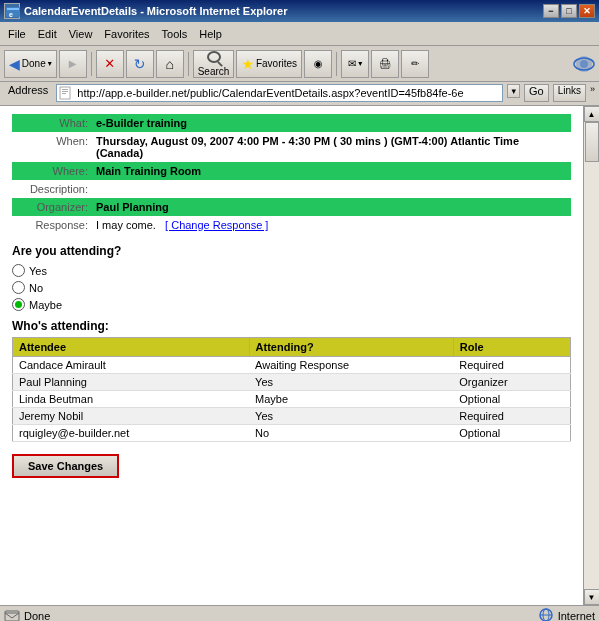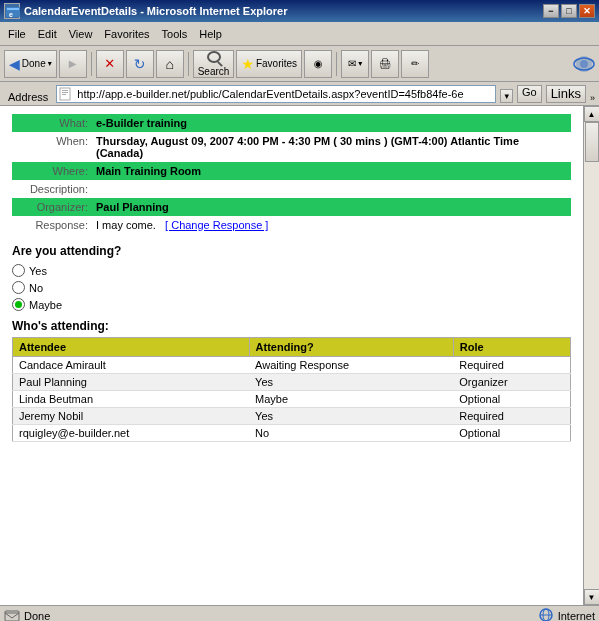--- a/index.html
+++ b/index.html
@@ -93,42 +93,42 @@
       position: absolute; bottom: -4px; right: -4px;
       width: 6px; height: 2px; background: #555;
       transform: rotate(45deg);
     }
 
     
     .address-bar {
       background: #d4d0c8;
       height: 24px;
       display: flex;
-      align-items: flex-end;
+      align-items: flex-start;
       padding: 2px 4px;
       border-bottom: 1px solid #999;
       gap: 4px;
     }
     .address-label { font-size: 11px; color: #000; padding: 0 4px; }
     .address-input {
       flex: 1;
       height: 18px;
       border: 1px solid #7f9db9;
       background: white;
       font-size: 11px;
       padding: 0 2px;
       display: flex; align-items: center;
     }
     .go-btn {
       border: 1px solid #999;
       background: linear-gradient(to bottom, #f0eeea, #d4d0c8);
       height: 18px; padding: 0 4px; font-size: 11px; cursor: pointer;
     }
     .links-btn {
-      font-size: 13px; color: #000; cursor: pointer;
+      font-size: 10px; color: #000; cursor: pointer;
       border: 1px solid #999;
       background: linear-gradient(to bottom, #f0eeea, #d4d0c8);
       height: 18px; padding: 0 4px;
     }
 
     
     .main-content {
       background: white;
       margin: 0;
       height: calc(621px - 22px - 20px - 36px - 24px - 20px);
@@ -457,20 +457,23 @@
             </tr>
             <tr>
               <td>rquigley@e-builder.net</td>
               <td>No</td>
               <td>Optional</td>
             </tr>
           </tbody>
       </table>
     </div>
 
+    <div class="save-btn-container">
+      <button class="save-btn">Save Changes</button>
+    </div>
 
   </div>
 
   <div class="scrollbar">
     <div class="scroll-btn">▲</div>
     <div class="scroll-track">
       <div class="scroll-thumb"></div>
     </div>
     <div class="scroll-btn">▼</div>
   </div>

